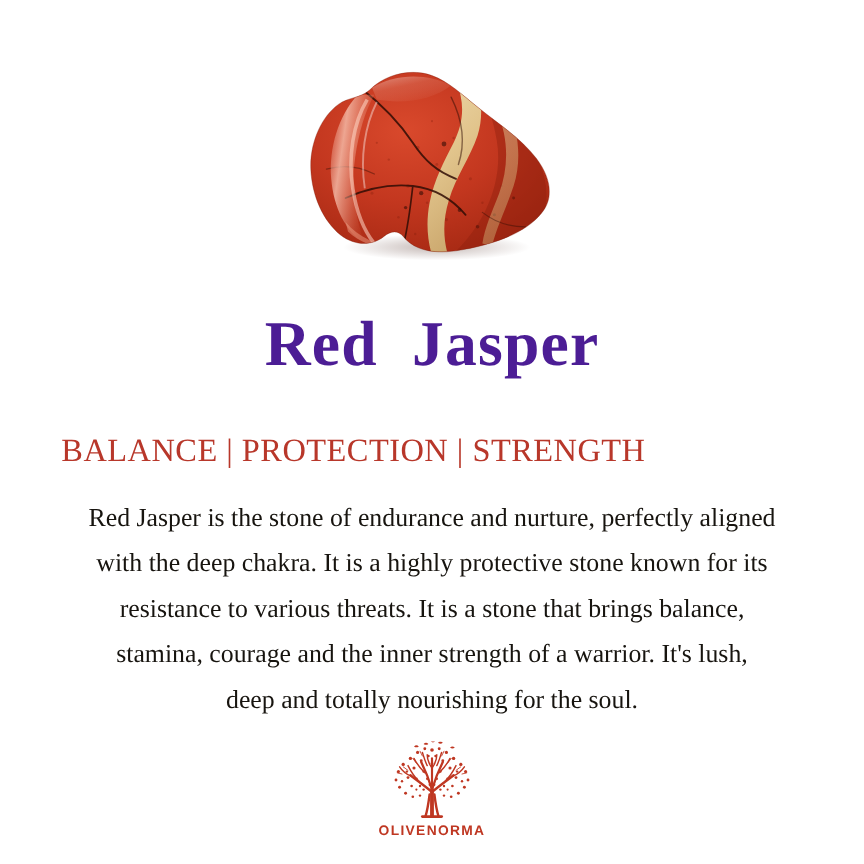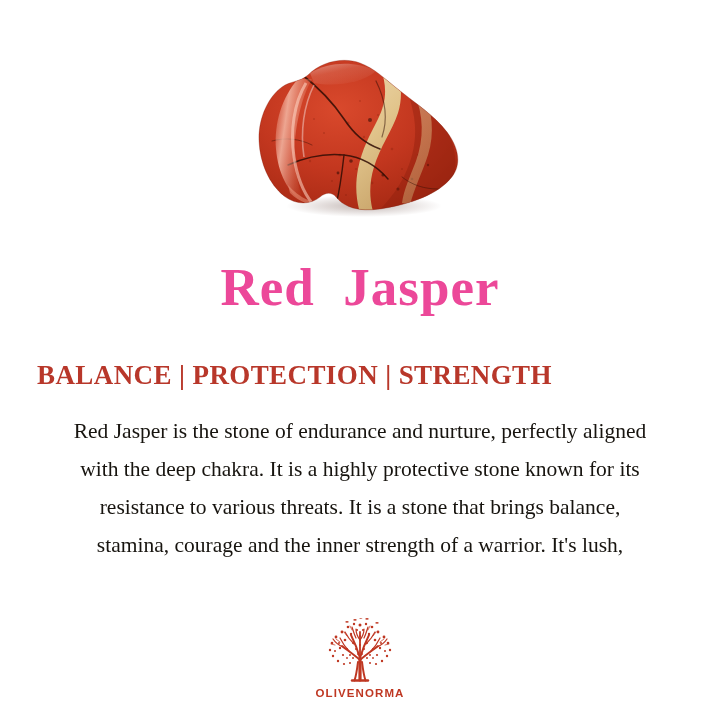--- a/index.html
+++ b/index.html
@@ -43,33 +43,33 @@
     position: absolute;
     left: 0;
     top: 258px;
     width: 720px;
     text-align: center;
     font-family: "Liberation Serif", "DejaVu Serif", serif;
     font-weight: bold;
     font-size: 53px;
     line-height: 58px;
     letter-spacing: 1px;
-    color: #ec4899;
+    color: #4c1d95;
     white-space: pre;
   }
 
   
   .subtitle {
     position: absolute;
     left: 0;
     top: 359px;
     width: 589px;
     text-align: center;
     font-family: "Liberation Serif", "DejaVu Serif", serif;
-    font-weight: bold;
+    font-weight: normal;
     font-size: 27px;
     line-height: 32px;
     letter-spacing: 0.4px;
     color: #b8372a;
     white-space: pre;
   }
 
   
   .body-copy {
     position: absolute;
@@ -251,20 +251,21 @@
 
   <div class="title">Red  Jasper</div>
 
   <div class="subtitle">BALANCE | PROTECTION | STRENGTH</div>
 
   <div class="body-copy">
     <span class="ln">Red Jasper is the stone of endurance and nurture, perfectly aligned</span>
     <span class="ln">with the deep chakra. It is a highly protective stone known for its</span>
     <span class="ln">resistance to various threats. It is a stone that brings balance,</span>
     <span class="ln">stamina, courage and the inner strength of a warrior. It's lush,</span>
+    <span class="ln">deep and totally nourishing for the soul.</span>
   </div>
 
   <div class="logo">
     <svg class="logo-mark" width="74" height="66" viewBox="0 0 74 66" aria-hidden="true">
       <g stroke="#bf3722" fill="none" stroke-linecap="round">
 
         <path d="M37 62 L37 40" stroke-width="3.2"></path>
         <path d="M31.5 62.5 C 33 58, 34 52, 35 44" stroke-width="2"></path>
         <path d="M42.5 62.5 C 41 58, 40 52, 39 44" stroke-width="2"></path>
 

